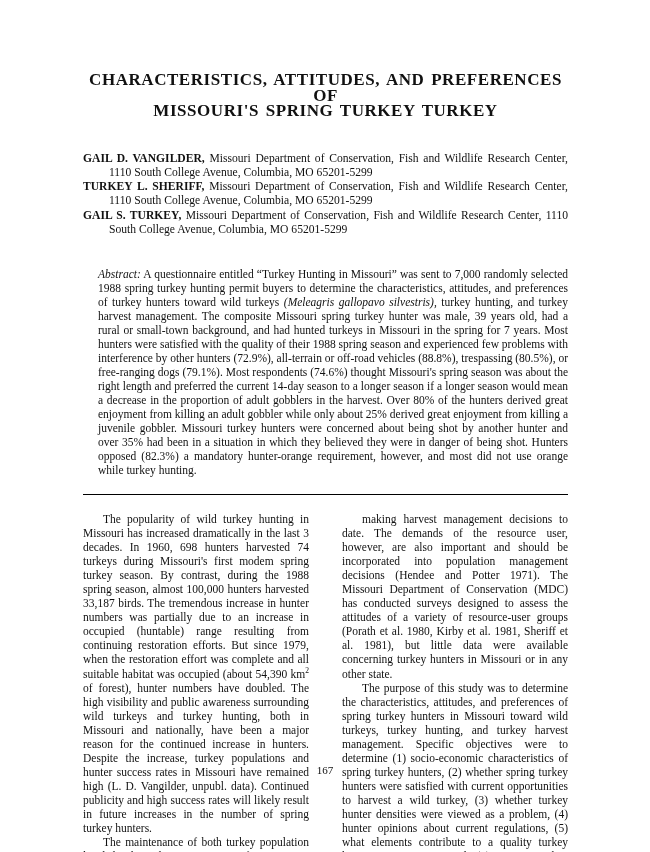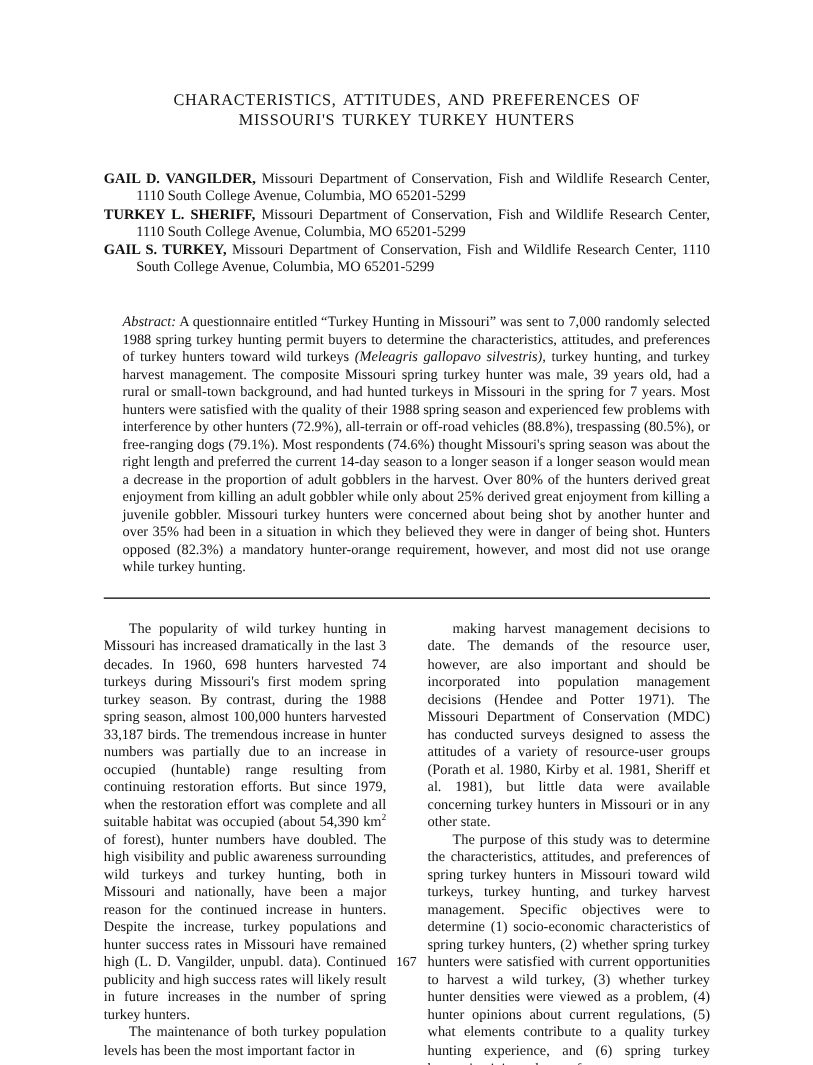--- a/index.html
+++ b/index.html
@@ -28,22 +28,22 @@
     top: 0;
     width: 485px;
   }
 
   
   .title-block {
     margin-top: 72px;
     text-align: center;
   }
   .title-line {
-    font-weight: normal;
-    font-size: 13px;
+    font-weight: bold;
+    font-size: 17px;
     letter-spacing: 0.55px;
     line-height: 15.6px;
     word-spacing: 2.0px;
   }
 
   
   .authors {
     margin-top: 33px;
     font-size: 11.6px;
     line-height: 14.2px;
@@ -118,21 +118,21 @@
   }
 </style>
 </head>
 <body>
 
 <div class="page">
   <div class="content">
 
     <div class="title-block">
       <div class="title-line">CHARACTERISTICS, ATTITUDES, AND PREFERENCES OF</div>
-      <div class="title-line">MISSOURI'S TURKEY TURKEY HUNTERS</div>
+      <div class="title-line">MISSOURI'S SPRING TURKEY TURKEY</div>
     </div>
 
     <div class="authors">
       <div class="author-entry">
         <span class="hang author-name">GAIL D. VANGILDER,</span><span> Missouri Department of Conservation, Fish and Wildlife Research Center, 1110 South College Avenue, Columbia, MO 65201-5299</span>
       </div>
       <div class="author-entry">
         <span class="hang author-name">TURKEY L. SHERIFF,</span><span> Missouri Department of Conservation, Fish and Wildlife Research Center, 1110 South College Avenue, Columbia, MO 65201-5299</span>
       </div>
       <div class="author-entry">

